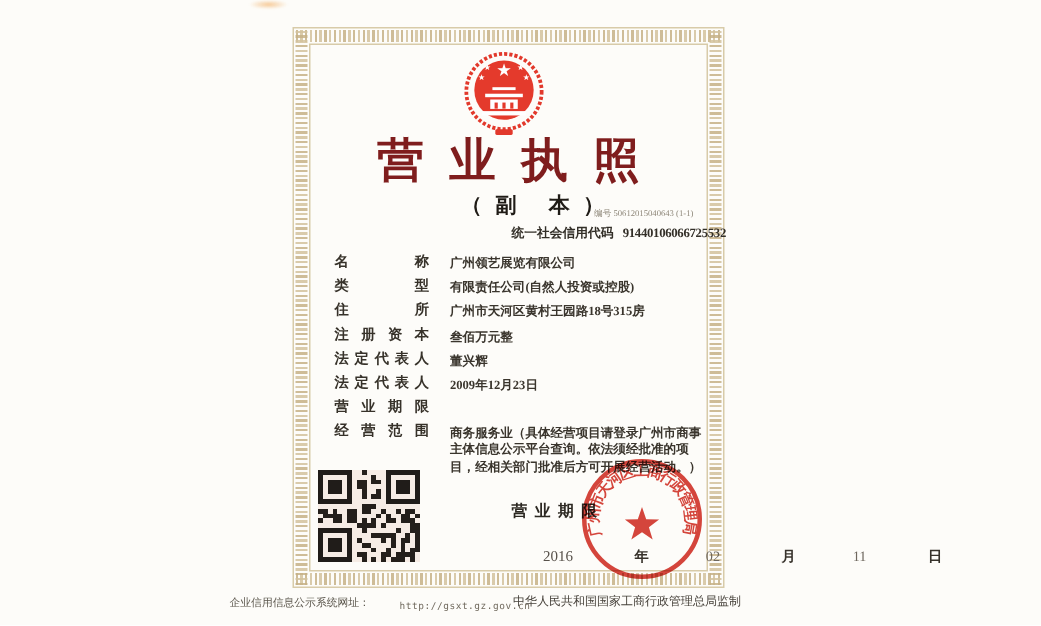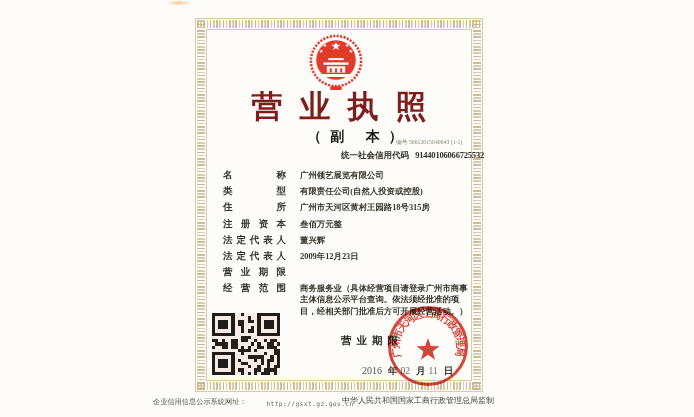--- a/index.html
+++ b/index.html
@@ -29,21 +29,21 @@
   .credit .code{margin-left:4px;letter-spacing:-.2px;}
   .fields{position:absolute;left:223px;top:170px;width:248px;}
   .frow{display:flex;margin-bottom:4.2px;min-height:12px;}
   .lab{flex:0 0 63px;width:63px;font-size:9.5px;font-weight:bold;color:#37322a;
       text-align:justify;text-align-last:justify;line-height:1.25;align-self:flex-start;}
   .val{margin-left:14px;width:176px;font-size:8.4px;font-weight:600;color:#3a352d;line-height:1.32;}
   .qr{position:absolute;left:212px;top:313px;width:68px;height:62px;}
   .registrar{position:absolute;left:341px;top:334px;font-size:10.5px;font-weight:bold;
       letter-spacing:5px;color:#2c2822;white-space:nowrap;}
   .dateline{position:absolute;left:362px;top:365px;display:flex;align-items:baseline;
-      font-size:9.5px;color:#3f3a32;white-space:nowrap;}
+      font-size:9.5px;color:#3f3a32;white-space:nowrap;gap:35px;}
   .dateline .num{color:#6e675e;font-size:9.5px;}
   .dateline .yr{color:#57514a;font-size:10px;}
   .dateline .unit{font-weight:bold;color:#37322b;margin:0 3px 0 6px;}
   .seal{position:absolute;left:384px;top:302px;width:88px;height:88px;opacity:.9;mix-blend-mode:multiply;}
   .foot-l{position:absolute;left:153px;top:397px;font-size:8px;color:#5a554b;white-space:nowrap;
       transform:scale(.9);transform-origin:0 0;}
   .foot-l .url{margin-left:20px;font-size:7px;color:#716a5e;position:relative;top:2px;letter-spacing:.4px;
       font-family:"DejaVu Sans Mono",monospace;}
   .foot-r{position:absolute;left:320px;top:395px;width:174px;text-align:right;font-size:8px;
       font-weight:normal;color:#46413a;white-space:nowrap;}

